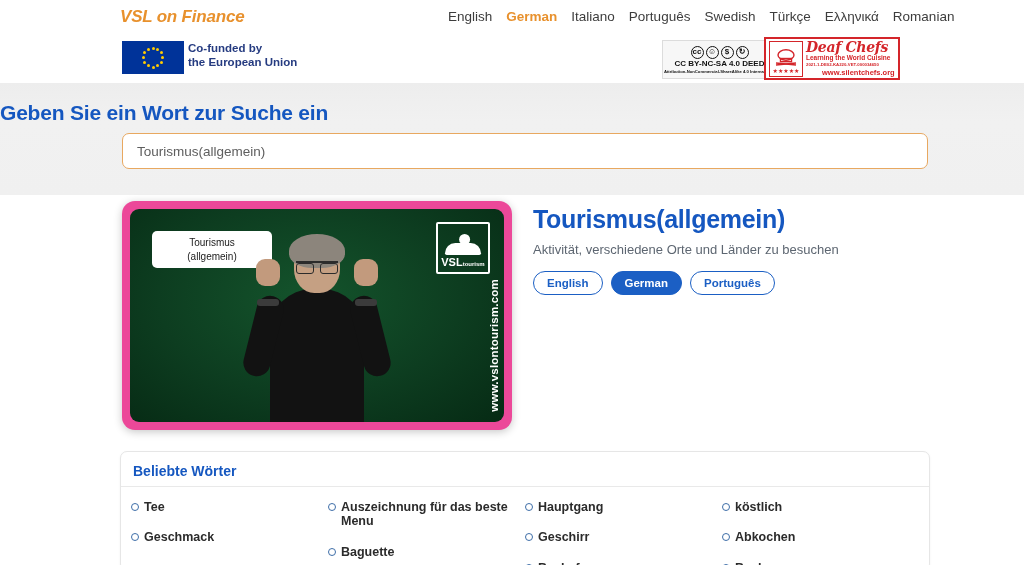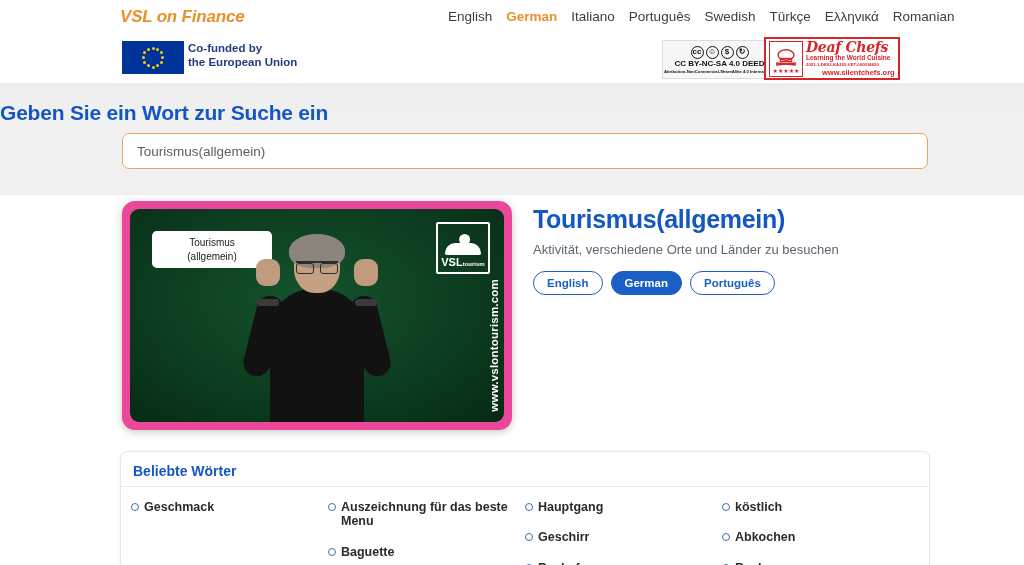--- a/index.html
+++ b/index.html
@@ -353,20 +353,24 @@
 </div>
 
 <div class="popular">
   <h2>Beliebte Wörter</h2>
   <div class="divider"></div>
   <div class="word-grid">
 
     <div class="word-col">
       <div class="word-item">
         <span class="radio-dot"></span>
+        <span>Tee</span>
+      </div>
+      <div class="word-item">
+        <span class="radio-dot"></span>
         <span>Geschmack</span>
       </div>
     </div>
 
     <div class="word-col">
       <div class="word-item">
         <span class="radio-dot"></span>
         <span>Auszeichnung für das beste Menu</span>
       </div>
       <div class="word-item">

